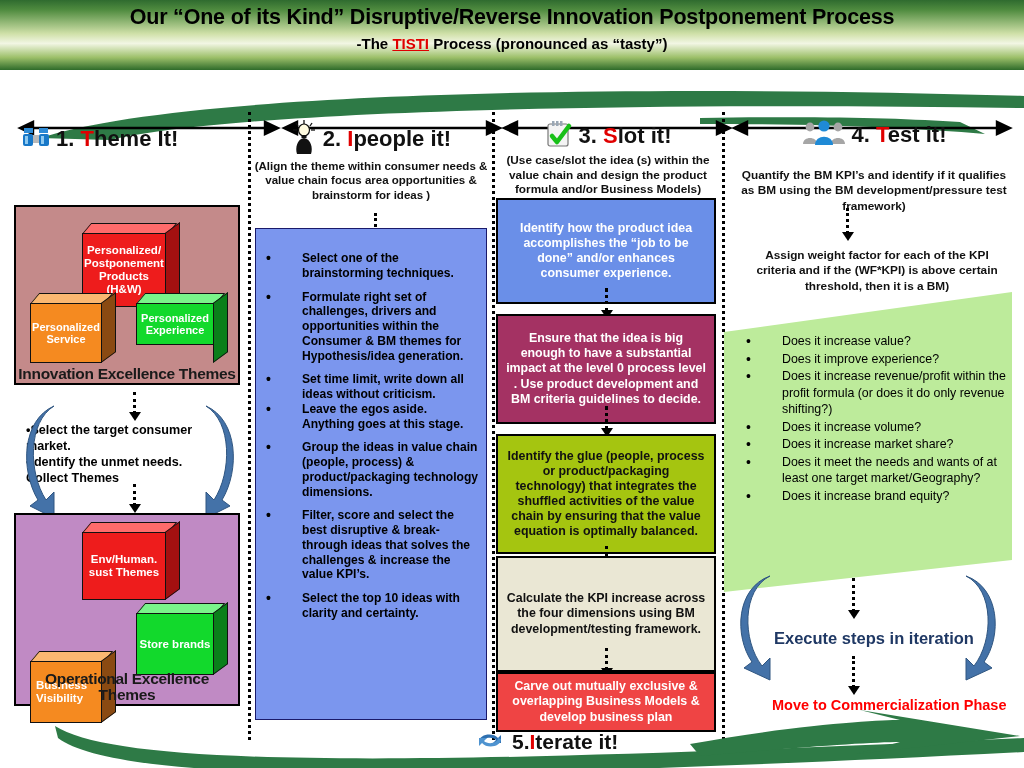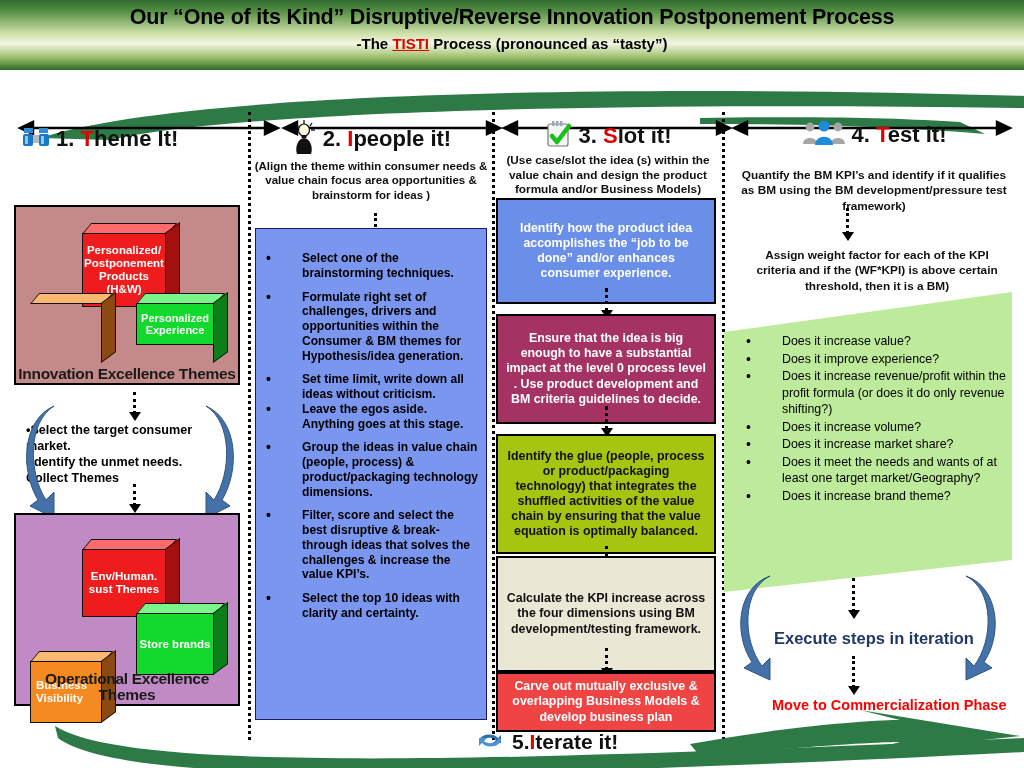--- a/index.html
+++ b/index.html
@@ -157,20 +157,21 @@
 
   <div class="themebox" style="left:14px; top:205px; width:226px; height:180px; background:#c48a8a;">
     <div class="cube" style="left:66px; top:16px; width:98px; height:84px;">
       <div class="top" style="background:#ff6b6b; border:1px solid #111; transform:skewX(-40deg); transform-origin:bottom left; width:86px;"></div>
       <div class="side" style="background:#a31010; transform:skewY(-36deg); transform-origin:top left; height:74px;"></div>
       <div class="face" style="background:#ee1c1c; font-size:11.5px;">Personalized/ Postponement Products (H&amp;W)</div>
     </div>
     <div class="cube" style="left:14px; top:86px; width:86px; height:70px;">
       <div class="top" style="background:#fbb871; border:1px solid #111; transform:skewX(-40deg); transform-origin:bottom left; width:74px;"></div>
       <div class="side" style="background:#8a4a12; transform:skewY(-36deg); transform-origin:top left; height:60px;"></div>
+      <div class="face" style="background:#f58a20; font-size:11px;">Personalized Service</div>
     </div>
     <div class="cube" style="left:120px; top:86px; width:92px; height:52px;">
       <div class="top" style="background:#79f58a; border:1px solid #111; transform:skewX(-40deg); transform-origin:bottom left; width:80px;"></div>
       <div class="side" style="background:#0a7f1a; transform:skewY(-36deg); transform-origin:top left; height:60px;"></div>
       <div class="face" style="background:#12d92c; font-size:11px;">Personalized Experience</div>
     </div>
     <div class="caption">Innovation Excellence Themes</div>
   </div>
 
   <div class="dotted-arrow" style="left:133px; top:392px; height:22px;">
@@ -194,21 +195,21 @@
       <path d="M6 6 C 32 22, 32 72, 14 100 L6 92 L6 118 L30 106 L22 100 C 40 70, 38 20, 6 6 Z" fill="#4472a8" stroke="#2f5580" stroke-width="1"></path>
     </svg>
   </div>
 
   <div class="dotted-arrow" style="left:133px; top:484px; height:22px;">
     <div class="stem"></div>
       <div class="head"></div>
   </div>
 
   <div class="themebox" style="left:14px; top:513px; width:226px; height:193px; background:#c08ac4;">
-    <div class="cube" style="left:66px; top:24px; width:98px; height:78px;">
+    <div class="cube" style="left:66px; top:7px; width:98px; height:78px;">
       <div class="top" style="background:#ff6b6b; border:1px solid #111; transform:skewX(-40deg); transform-origin:bottom left; width:86px;"></div>
       <div class="side" style="background:#a31010; transform:skewY(-36deg); transform-origin:top left; height:68px;"></div>
       <div class="face" style="background:#ee1c1c; font-size:11.5px;">Env/Human. sust Themes</div>
     </div>
     <div class="cube" style="left:14px; top:88px; width:86px; height:72px;margin-top:48px;">
       <div class="top" style="background:#fbb871; border:1px solid #111; transform:skewX(-40deg); transform-origin:bottom left; width:74px;"></div>
       <div class="side" style="background:#8a4a12; transform:skewY(-36deg); transform-origin:top left; height:62px;"></div>
       <div class="face" style="background:#f58a20; font-size:11.5px; justify-content:flex-start; text-align:left; padding-left:5px;">Business Visibility</div>
     </div>
     <div class="cube" style="left:120px; top:88px; width:92px; height:72px;">
@@ -349,21 +350,21 @@
       <polygon points="0,40 288,0 288,268 0,300" fill="#bdeb9b"></polygon>
     </svg>
   </div>
   <ul class="qlist" style="position:absolute; left:724px; top:333px; width:296px; font-size:12.4px; font-weight:normal; color:#000; line-height:1.33;">
     <li>Does it increase value?</li>
     <li>Does it improve experience?</li>
     <li>Does it increase revenue/profit within the profit formula (or does it do only revenue shifting?)</li>
     <li>Does it increase volume?</li>
     <li>Does it increase market share?</li>
     <li>Does it meet the needs and wants of at least one target market/Geography?</li>
-    <li>Does it increase brand theme?</li>
+    <li>Does it increase brand equity?</li>
   </ul>
 
   <div class="curvearrow" style="left:736px; top:572px;">
     <svg width="40" height="110" viewBox="0 0 40 110">
       <path d="M34 4 C 6 18, 6 68, 26 94 L34 86 L34 108 L8 96 L16 90 C -2 64, 0 16, 34 4 Z" fill="#4472a8" stroke="#2f5580" stroke-width="1"></path>
     </svg>
   </div>
   <div class="curvearrow" style="left:960px; top:572px;">
     <svg width="40" height="110" viewBox="0 0 40 110">
       <path d="M6 4 C 34 18, 34 68, 14 94 L6 86 L6 108 L32 96 L24 90 C 42 64, 40 16, 6 4 Z" fill="#4472a8" stroke="#2f5580" stroke-width="1"></path>

